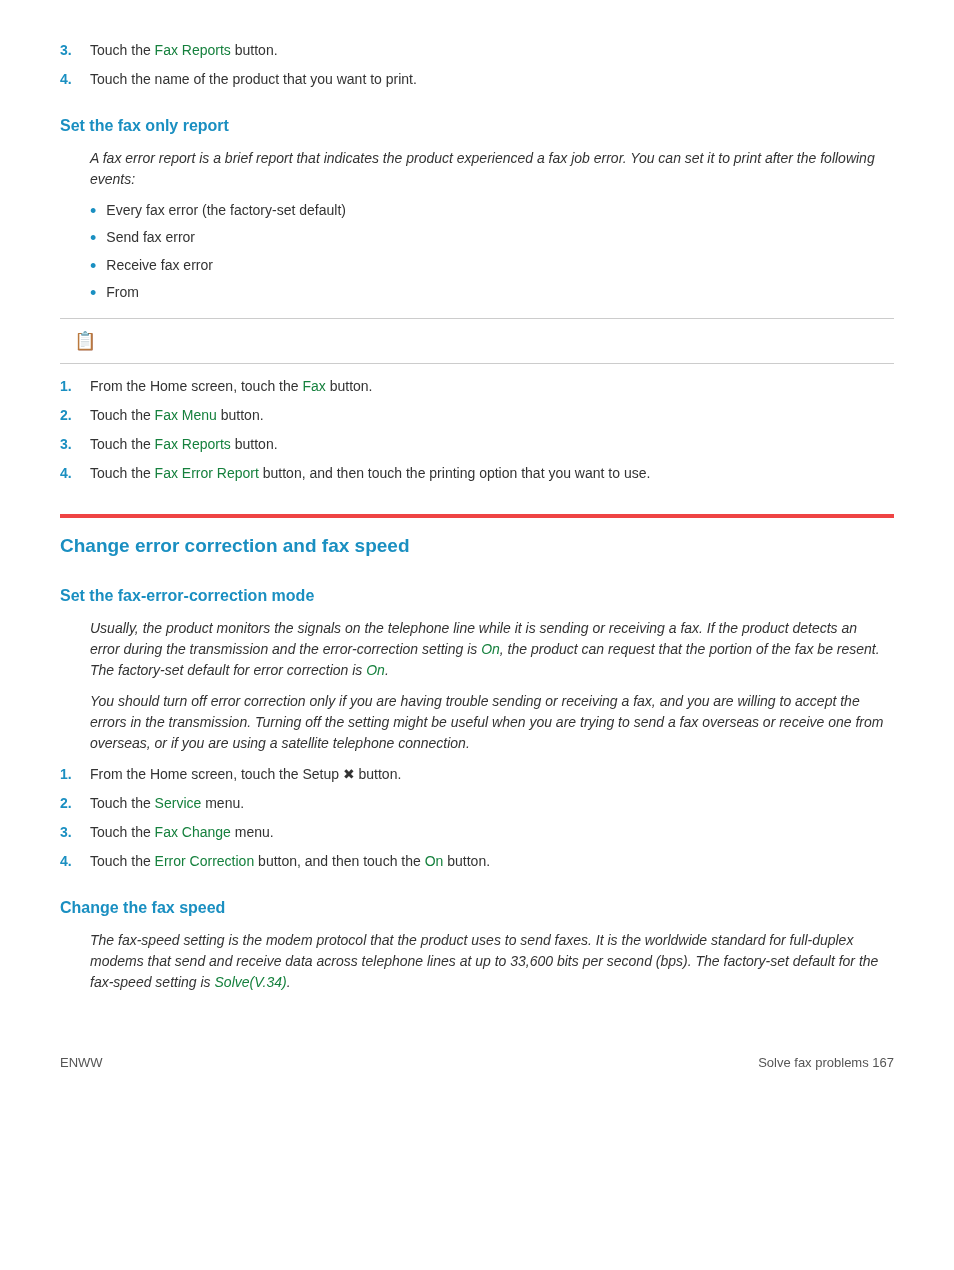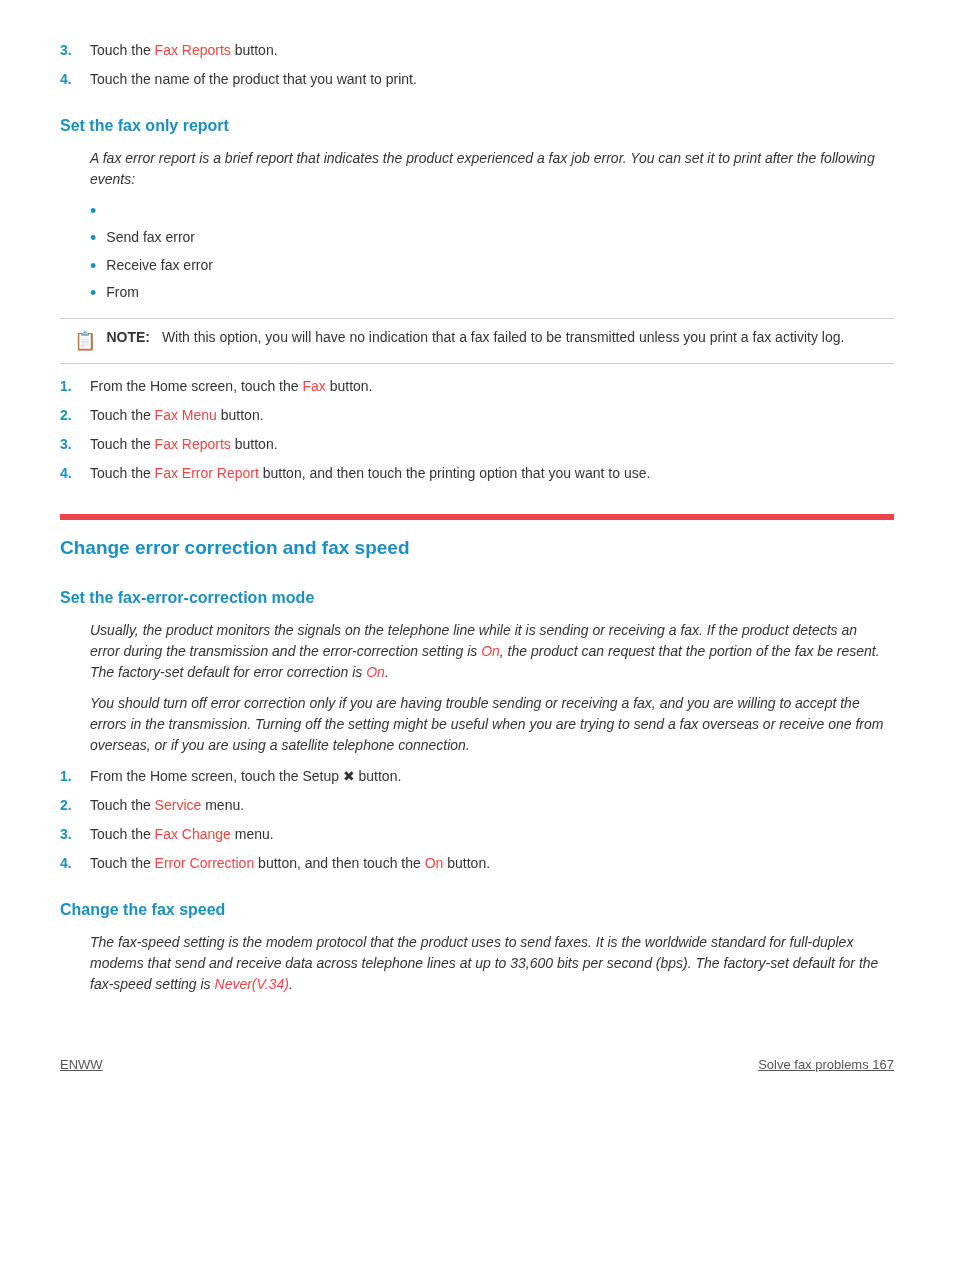--- a/index.html
+++ b/index.html
@@ -24,37 +24,37 @@
     .step-num {
       color: #1a8fc1;
       font-weight: bold;
       min-width: 30px;
       flex-shrink: 0;
     }
     .step-text {
       flex: 1;
     }
     .link-blue {
-      color: #ef4444;
+      color: #15803d;
       text-decoration: none;
     }
     .section-heading-blue {
       color: #1a8fc1;
       font-size: 16px;
       font-weight: bold;
       margin-top: 24px;
       margin-bottom: 10px;
     }
     .section-heading-large {
       color: #1a8fc1;
       font-size: 19px;
       font-weight: bold;
       margin-top: 30px;
       margin-bottom: 14px;
-      border-top: 6px solid #ef4444;
+      border-top: 4px solid #ef4444;
       padding-top: 14px;
     }
     .body-text {
       margin-bottom: 10px;
       margin-left: 30px;
       margin-right: 10px;
       font-style: italic;
     }
     .bullet-list {
       list-style: none;
@@ -92,21 +92,20 @@
       color: #333;
       margin-right: 8px;
     }
     .footer {
       display: flex;
       justify-content: space-between;
       margin-top: 60px;
       color: #555;
       font-size: 13px;
       border-top: none;
-      text-decoration: underline;
     }
     .steps-indented {
       margin-left: 0;
     }
   </style>
 </head>
 <body>
 
 <ol class="step-list steps-indented">
   <li>
@@ -121,41 +120,38 @@
   </li>
 </ol>
 
 <h2 class="section-heading-blue">Set the fax only report</h2>
 
 <p class="body-text">A fax error report is a brief report that indicates the product experienced a fax job error. You can set it to print after the following events:</p>
 
 <ul class="bullet-list">
   <li>
     <span class="bullet-dot">•</span>
+    <span>Every fax error (the factory-set default)</span>
   </li>
   <li>
     <span class="bullet-dot">•</span>
     <span>Send fax error</span>
   </li>
   <li>
     <span class="bullet-dot">•</span>
     <span>Receive fax error</span>
   </li>
   <li>
     <span class="bullet-dot">•</span>
     <span>From</span>
   </li>
 </ul>
 
 <div class="note-box">
   <span class="note-icon">📋</span>
-  <span>
-    <span class="note-label">NOTE:</span>
-    <span>With this option, you will have no indication that a fax failed to be transmitted unless you print a fax activity log.</span>
-  </span>
 </div>
 
 <ol class="step-list steps-indented">
   <li>
     <span class="step-num">1.</span>
     <span class="step-text">
       From the Home screen, touch the <a class="link-blue">Fax</a> button.
     </span>
   </li>
   <li>
@@ -211,19 +207,19 @@
     <span class="step-num">4.</span>
     <span class="step-text">
       Touch the <a class="link-blue">Error Correction</a> button, and then touch the <a class="link-blue">On</a> button.
     </span>
   </li>
 </ol>
 
 <h3 class="section-heading-blue">Change the fax speed</h3>
 
 <p class="body-text">
-  The fax-speed setting is the modem protocol that the product uses to send faxes. It is the worldwide standard for full-duplex modems that send and receive data across telephone lines at up to 33,600 bits per second (bps). The factory-set default for the fax-speed setting is <a class="link-blue">Never(V.34)</a>.
+  The fax-speed setting is the modem protocol that the product uses to send faxes. It is the worldwide standard for full-duplex modems that send and receive data across telephone lines at up to 33,600 bits per second (bps). The factory-set default for the fax-speed setting is <a class="link-blue">Solve(V.34)</a>.
 </p>
 
 <div class="footer">
   <span>ENWW</span>
   <span>Solve fax problems   167</span>
 </div>
 
 </body></html>

